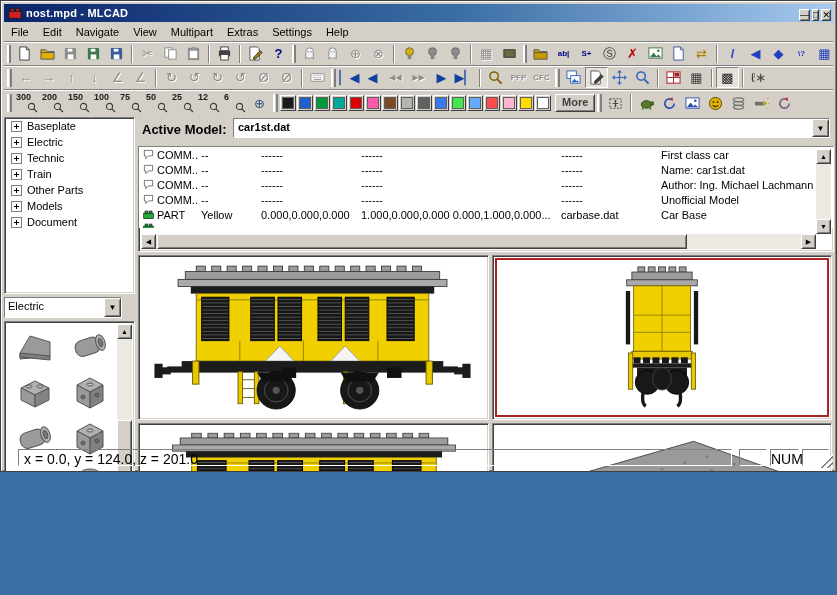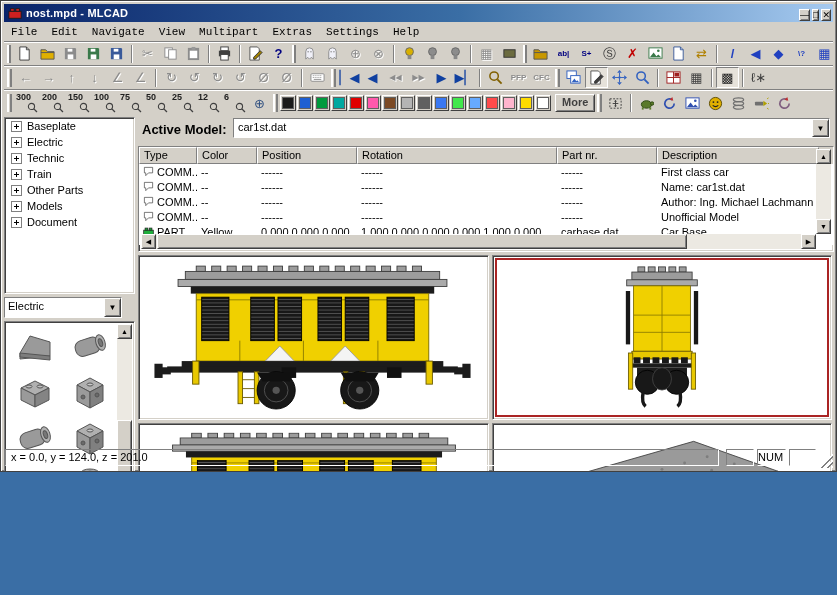--- a/index.html
+++ b/index.html
@@ -12,21 +12,21 @@
   .raisedb{background:#d4d0c8;border:1px solid;border-color:#fff #404040 #404040 #fff;
     box-shadow:inset 1px 1px 0 #d4d0c8, inset -1px -1px 0 #808080;}
   
   .titlebar{position:absolute;left:3px;top:3px;right:3px;height:18px;
     background:linear-gradient(90deg,#0a246a,#3a6ea5 55%,#a6caf0);display:flex;align-items:center;padding:0 2px;}
   .title-icon{width:16px;height:14px;margin:0 3px 0 1px;color:#d02020;}
   .title-text{color:#fff;font-size:11px;font-weight:bold;flex:1;letter-spacing:.2px;}
   .winbtn{width:16px;height:14px;margin-left:2px;font-size:9px;line-height:11px;text-align:center;color:#000;cursor:default;}
   
   .menubar{position:absolute;left:3px;top:21px;right:3px;height:19px;display:flex;align-items:center;font-size:11px;}
-  .menu-item{padding:2px 7px;font-family:Liberation Mono, monospace;}
+  .menu-item{padding:2px 7px;}
   
   .tbrow{position:absolute;left:3px;right:3px;display:flex;align-items:center;
     border-top:1px solid #808080;box-shadow:inset 0 1px 0 #fff;padding:1px 1px;}
   #tb1{top:40px;height:24px;} #tb2{top:64px;height:24px;} #tb3{top:88px;height:27px;}
   .tb-grip{width:5px;height:18px;margin:0 2px;border-left:2px solid #fff;border-right:2px solid #808080;background:#d4d0c8;}
   .tb-sep{width:2px;height:18px;margin:0 3px;border-left:1px solid #808080;border-right:1px solid #fff;}
   .tb-btn{width:23px;height:21px;display:flex;align-items:center;justify-content:center;position:relative;
     color:#202020;font-size:13px;flex:0 0 auto;}
   .tb-btn svg{width:15px;height:15px;}
   .tb-btn.d{color:#8c8c8c;text-shadow:1px 1px 0 #fff;}
@@ -57,42 +57,42 @@
   .part-cell{display:flex;align-items:center;justify-content:center;height:44px;color:#9a9a9a;}
   .part-cell svg{width:40px;height:40px;}
   
   .sb-v{position:absolute;top:2px;right:2px;bottom:17px;width:15px;background:#ece9e2;}
   .sb-h{position:absolute;left:2px;right:17px;bottom:2px;height:15px;background:#ece9e2;}
   .sb-btn{position:absolute;width:15px;height:15px;font-size:7px;display:flex;align-items:center;justify-content:center;color:#000;}
   .sb-thumb{position:absolute;}
   
   .amodel-label{position:absolute;left:141px;top:121px;font-size:13px;font-weight:bold;}
   .amodel-combo{position:absolute;left:232px;top:117px;width:597px;height:20px;display:flex;}
-  .amodel-field{flex:1;font-size:11px;padding:2px 4px;background:#fff;}
+  .amodel-field{flex:1;font-size:11px;padding:2px 4px;background:#fff;font-weight:bold;}
   
   .ptable{position:absolute;left:137px;top:145px;width:696px;height:106px;background:#fff;overflow:hidden;}
   .thead{display:flex;height:17px;background:#d4d0c8;}
   .th{font-size:11px;padding:1px 4px;border:1px solid;border-color:#fff #808080 #808080 #fff;flex:0 0 auto;overflow:hidden;white-space:nowrap;}
   .trow{display:flex;height:15px;align-items:center;background:#fff;}
   .trow.partial{height:6px;overflow:hidden;align-items:flex-start;}
   .td{font-size:11px;padding:0 4px;flex:0 0 auto;white-space:nowrap;overflow:hidden;display:flex;align-items:center;gap:3px;}
   .td svg{width:11px;height:11px;flex:0 0 auto;}
   .t-vsb{position:absolute;top:2px;right:2px;width:15px;bottom:17px;background:#ece9e2;}
   .t-hsb{position:absolute;left:2px;bottom:2px;right:17px;height:15px;background:#ece9e2;}
   
   .vp-area{position:absolute;left:137px;top:254px;width:694px;height:314px;}
   .vp{position:absolute;overflow:hidden;}
   .vp-inner{position:absolute;inset:2px;background:#fff;}
   .vp-tl{left:0;top:0;width:351px;height:165px;}
   .vp-tr{left:354px;top:0;width:340px;height:165px;}
   .vp-bl{left:0;top:168px;width:351px;height:146px;}
   .vp-br{left:354px;top:168px;width:340px;height:146px;}
   .vp-tr .vp-inner{border:2px solid #aa2424;}
   
-  .statusbar{position:absolute;left:3px;right:3px;bottom:3px;height:22px;font-size:11px;}
+  .statusbar{position:absolute;left:16px;right:3px;bottom:3px;height:22px;font-size:14px;}
   .st-main{position:absolute;left:1px;top:3px;width:714px;height:17px;border:1px solid;border-color:#808080 #fff #fff #808080;padding:1px 5px;}
   .st-cell{position:absolute;top:3px;height:17px;border:1px solid;border-color:#808080 #fff #fff #808080;text-align:left;padding-top:1px;}
   .grip{position:absolute;right:0;bottom:0;width:14px;height:14px;
     background:linear-gradient(135deg,transparent 50%,#fff 50%,#fff 57%,#808080 57%,#808080 64%,transparent 64%,transparent 71%,#fff 71%,#fff 78%,#808080 78%,#808080 85%,transparent 85%,transparent 92%,#fff 92%,#fff 99%,#808080 99%);}
   .hidden-defs{position:absolute;width:0;height:0;overflow:hidden;}
 </style>
 </head>
 <body>
 
 <div id="window">
@@ -949,28 +949,20 @@
     </div>
   </div>
 
   <span class="amodel-label">Active Model:</span>
   <div class="amodel-combo sunken">
     <div class="amodel-field">car1st.dat</div>
     <div class="combo-arrow raisedb">▼</div>
   </div>
 
   <div class="ptable sunken">
-    <div class="thead" id="thead">
-        <div class="th" style="width: 58px;">Type</div>
-        <div class="th" style="width: 60px;">Color</div>
-        <div class="th" style="width: 100px;">Position</div>
-        <div class="th" style="width: 200px;">Rotation</div>
-        <div class="th" style="width: 100px;">Part nr.</div>
-        <div class="th" style="width: 162px;">Description</div>
-      </div>
     <div id="tbody">
         <div class="trow">
           <div class="td" style="width: 58px;">
             <svg style="color: rgb(64, 64, 64);">
               <use href="#sym-comment"></use>
             </svg>
             <span>COMM...</span>
           </div>
           <div class="td" style="width: 60px;">
             <span>--</span>

